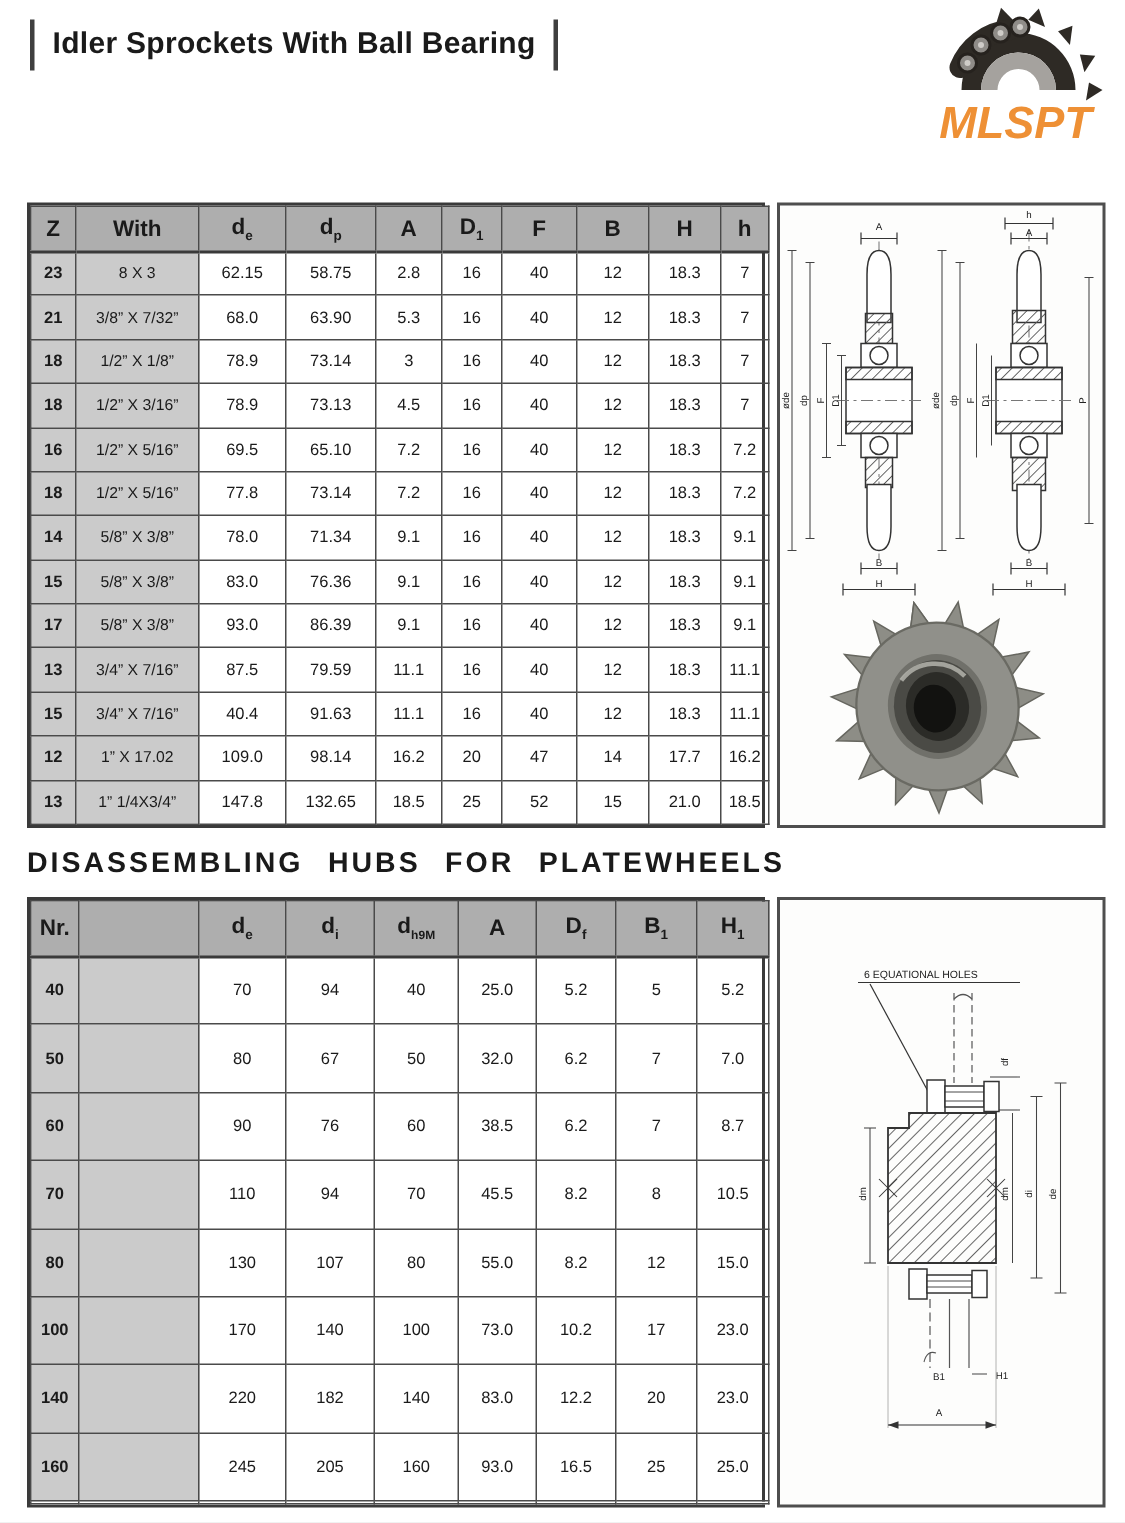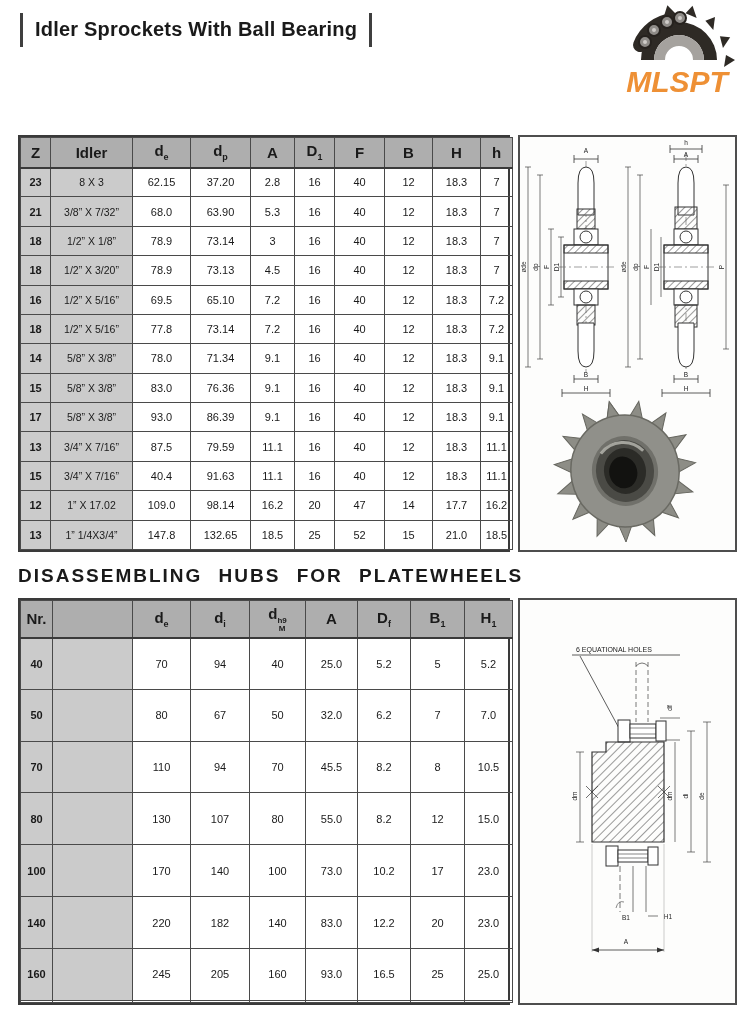--- a/index.html
+++ b/index.html
@@ -30,21 +30,21 @@
   table.spec thead th { background:#aeaeae; font-size:15px; font-weight:bold; border-bottom:2px solid #3a3a3a; }
   .t1 thead tr { height:30px; }
   .t2 thead tr { height:37px; }
   tbody.data tr { height:24px; }
   tbody.data td { font-size:11px; }
   .t1 tbody.data td:nth-child(1), .t2 tbody.data td:nth-child(1) { background:#cbcbcb; font-weight:bold; }
   .t1 tbody.data td:nth-child(2), .t2 tbody.data td:nth-child(2) { background:#cbcbcb; font-size:10.5px; }
   tbody.fill1 td { border:none; background:#fff; }
   tbody.fill2 td { background:#fff; }
   sub { font-size:9px; }
-  .ss { display:inline-flex; flex-direction:column; font-size:8px; line-height:0.95; vertical-align:-4px; font-weight:bold; }
+  .ss { display:inline-flex; flex-direction:row; font-size:8px; line-height:0.95; vertical-align:-4px; font-weight:bold; }
   .ss i { font-style:normal; }
   
   .panel { position:absolute; border:2px solid #4e4e4e; background:#fdfdfc; }
   .p1 { left:518px; top:135px; width:219px; height:417px; }
   .p2 { left:518px; top:598px; width:219px; height:407px; }
   .panel svg { display:block; }
   text.dim { font-family:"Liberation Sans",sans-serif; font-size:6.5px; fill:#222; }
   text.note { font-family:"Liberation Sans",sans-serif; font-size:7px; fill:#222; }
 </style>
 </head>
@@ -95,37 +95,37 @@
         <col style="width:44px">
           <col style="width:40px">
           <col style="width:50px">
           <col style="width:48px">
         <col style="width:48px">
           <col style="width:32px">
       </colgroup>
       <thead>
           <tr>
             <th>Z</th>
-            <th>Idler</th>
+            <th>With</th>
             <th>d<sub>e</sub></th>
             <th>d<sub>p</sub></th>
             <th>A</th>
             <th>D<sub>1</sub></th>
             <th>F</th>
             <th>B</th>
             <th>H</th>
             <th>h</th>
           </tr>
         </thead>
       <tbody class="data">
           <tr>
             <td>23</td>
             <td>8 X 3</td>
             <td>62.15</td>
-            <td>37.20</td>
+            <td>58.75</td>
             <td>2.8</td>
             <td>16</td>
             <td>40</td>
             <td>12</td>
             <td>18.3</td>
             <td>7</td>
           </tr>
           <tr>
             <td>21</td>
             <td>3/8” X 7/32”</td>
@@ -145,21 +145,21 @@
             <td>73.14</td>
             <td>3</td>
             <td>16</td>
             <td>40</td>
             <td>12</td>
             <td>18.3</td>
             <td>7</td>
           </tr>
           <tr>
             <td>18</td>
-            <td>1/2” X 3/20”</td>
+            <td>1/2” X 3/16”</td>
             <td>78.9</td>
             <td>73.13</td>
             <td>4.5</td>
             <td>16</td>
             <td>40</td>
             <td>12</td>
             <td>18.3</td>
             <td>7</td>
           </tr>
           <tr>
@@ -462,20 +462,31 @@
             <td></td>
             <td>80</td>
             <td>67</td>
             <td>50</td>
             <td>32.0</td>
             <td>6.2</td>
             <td>7</td>
             <td>7.0</td>
           </tr>
           <tr>
+            <td>60</td>
+            <td></td>
+            <td>90</td>
+            <td>76</td>
+            <td>60</td>
+            <td>38.5</td>
+            <td>6.2</td>
+            <td>7</td>
+            <td>8.7</td>
+          </tr>
+          <tr>
             <td>70</td>
             <td></td>
             <td>110</td>
             <td>94</td>
             <td>70</td>
             <td>45.5</td>
             <td>8.2</td>
             <td>8</td>
             <td>10.5</td>
           </tr>

